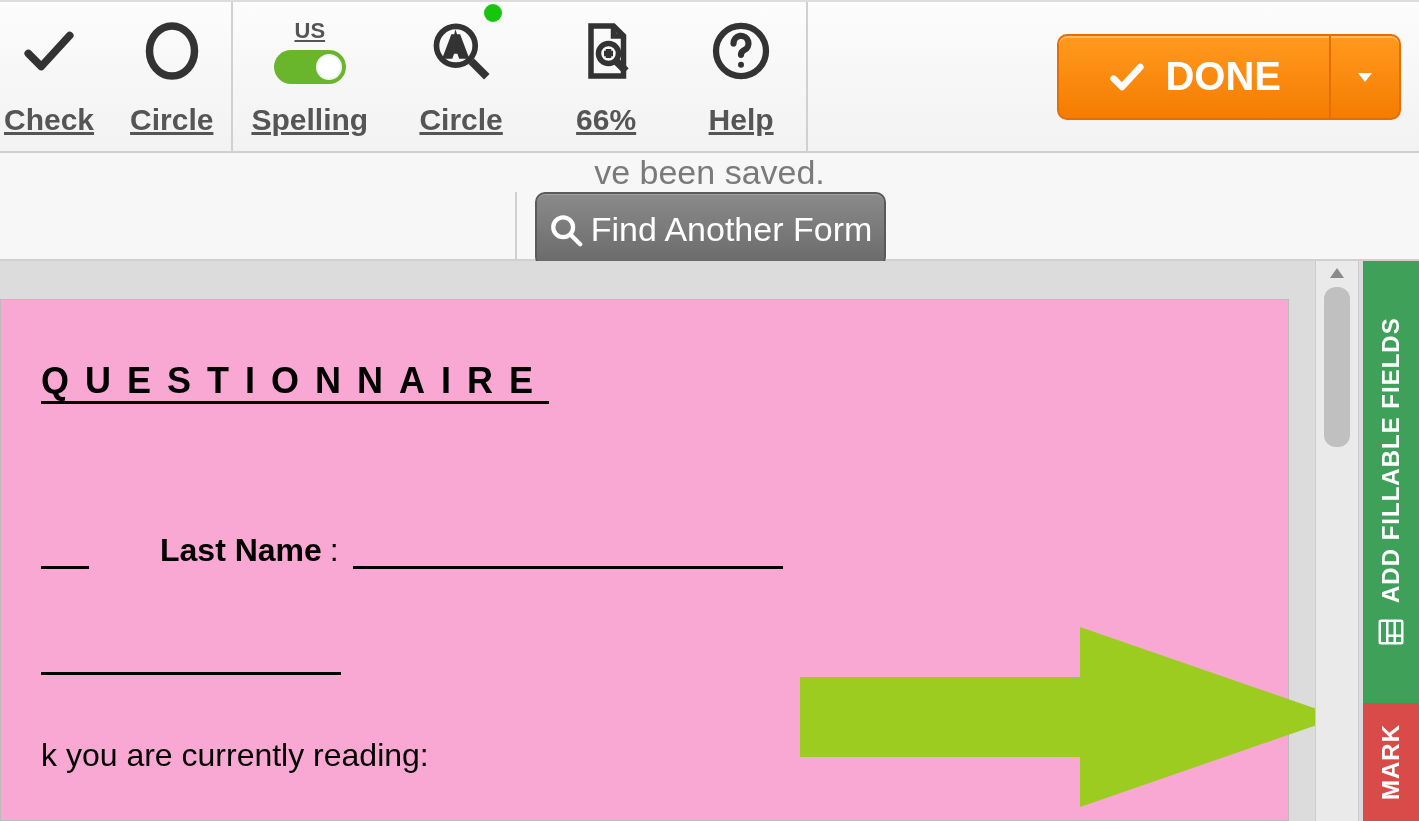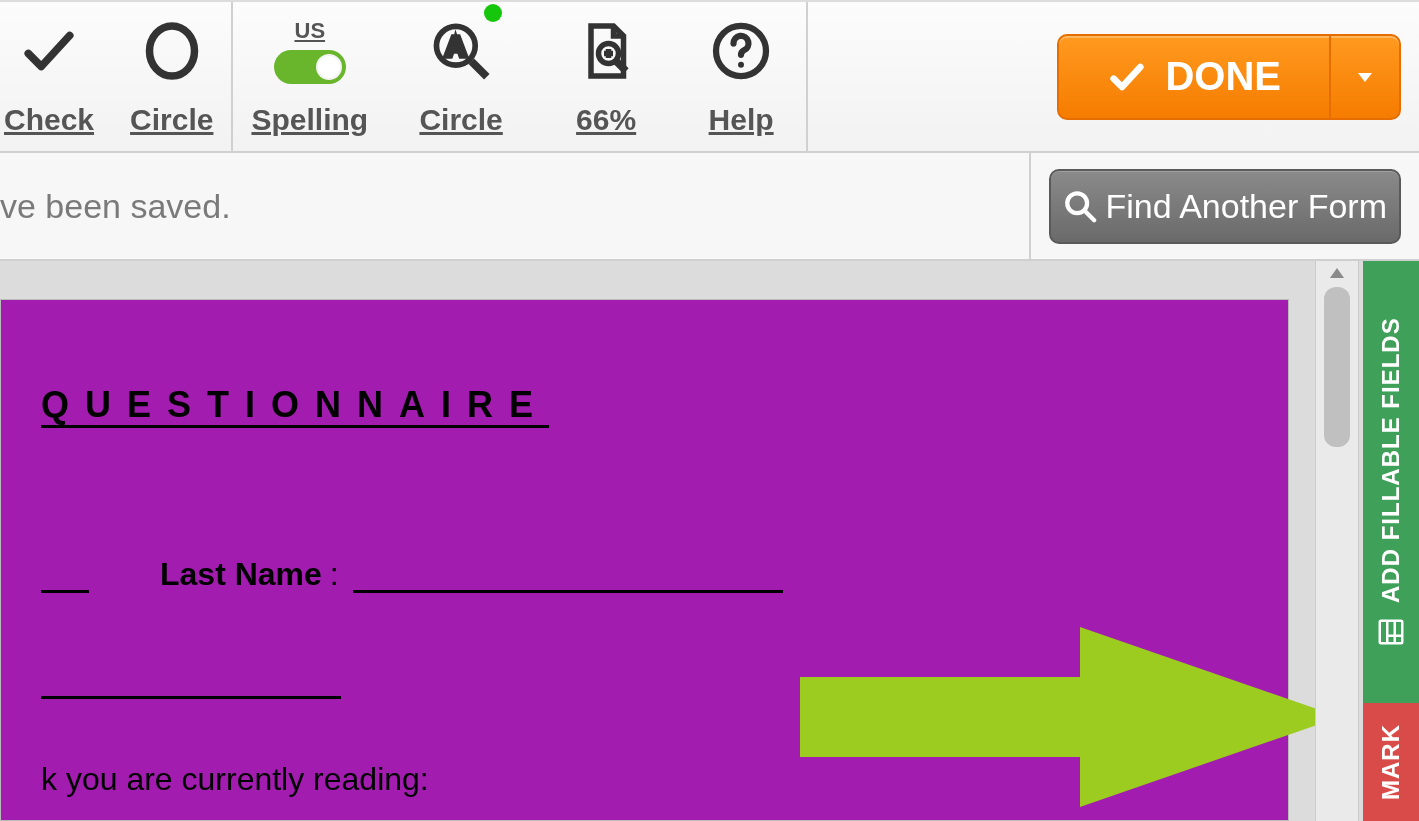--- a/index.html
+++ b/index.html
@@ -73,40 +73,41 @@
   .done-drop {
     width:70px; height:100%; border-left:2px solid #e66d00;
     display:flex; align-items:center; justify-content:center;
     color:#fff;
   }
   
   
   .statusbar {
     display:flex; align-items:center; height:108px; background:#f7f7f7;
     border-bottom:2px solid #d0d0d0;
+    flex-direction:column;
   }
   .status-msg { flex:1; font-size:34px; color:#7a7a7a; padding-left:0; }
   .find-form-area { padding: 0 18px; border-left:2px solid #d0d0d0; height:100%; display:flex; align-items:center;}
   .find-form-btn {
     background: linear-gradient(#8a8a8a,#6a6a6a);
     border:2px solid #5a5a5a;
     border-radius:10px;
     color:#fff; font-size:34px; font-weight:500;
     padding: 16px 12px;
     display:flex; align-items:center; gap:8px;
     box-shadow: inset 0 1px 0 rgba(255,255,255,.2);
   }
   
   
   .workspace { position:relative; height:calc(821px - 153px - 108px); background:#dcdcdc; display:flex; }
   .doc-scroll { flex:1; position:relative; overflow:hidden; }
   .doc-page {
     position:absolute; left:0; top:38px; right:130px; bottom:0;
-    background:#a21caf; border:1px solid #bbb;
-    padding: 84px 40px 40px 40px;
+    background:#f9a8d4; border:1px solid #bbb;
+    padding: 60px 40px 40px 40px;
   }
   .q-title {
     font-family: Verdana, Geneva, sans-serif;
     font-size:36px; font-weight:bold; letter-spacing:16px;
     text-decoration: underline;
     text-underline-offset: 8px;
     text-decoration-thickness: 3px;
     color:#000;
   }
   .form-row { margin-top:130px; display:flex; align-items:flex-end; font-family: Verdana, sans-serif; font-size:32px; }

